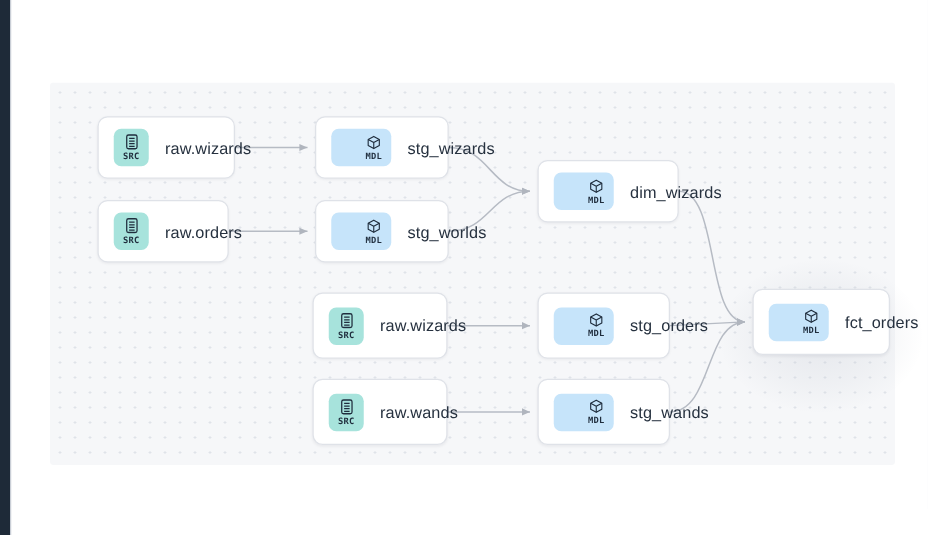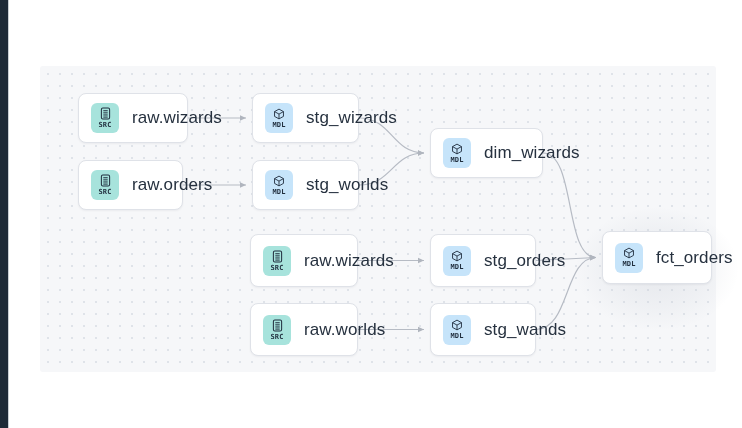--- a/index.html
+++ b/index.html
@@ -67,34 +67,34 @@
     width: 28px;
     height: 30px;
     border-radius: 6px;
     display: flex;
     flex-direction: column;
     align-items: center;
     justify-content: center;
     flex: 0 0 auto;
   }
   .badge.src { background: #a7e3dc; }
-  .badge.mdl { background: #c6e4fa; }
+  .badge.mdl { background: #c6e4fa; padding-left: 20px; }
   .badge svg { display: block; }
   .badge-text {
     font-family: "DejaVu Sans Mono", monospace;
     font-size: 7px;
     font-weight: 700;
     letter-spacing: 0.2px;
     color: #1f2d3d;
     line-height: 8px;
     margin-top: 1px;
   }
   .node-label {
     margin-left: 13px;
-    font-size: 17px;
+    font-size: 13px;
     color: #26313f;
     white-space: nowrap;
     letter-spacing: 0.1px;
   }
 </style>
 </head>
 <body>
 
 <div id="root">
 
@@ -178,21 +178,21 @@
           <svg width="11" height="13" viewBox="0 0 12 14">
             <rect x="1.5" y="1" width="9" height="12" rx="1.6" fill="none" stroke="#1f2d3d" stroke-width="1.1"></rect>
             <line x1="3.6" y1="4" x2="8.4" y2="4" stroke="#1f2d3d" stroke-width="1.1"></line>
             <line x1="3.6" y1="6.3" x2="8.4" y2="6.3" stroke="#1f2d3d" stroke-width="1.1"></line>
             <line x1="3.6" y1="8.6" x2="8.4" y2="8.6" stroke="#1f2d3d" stroke-width="1.1"></line>
             <line x1="3.6" y1="10.9" x2="8.4" y2="10.9" stroke="#1f2d3d" stroke-width="1.1"></line>
           </svg>
         </span>
         <span class="badge-text">SRC</span>
       </div>
-      <span class="node-label">raw.worlds</span>
+      <span class="node-label">raw.wands</span>
     </div>
 
     <div class="node" style="left:212px; top:27px; width:107px; height:50px;">
       <div class="badge mdl">
         <span>
           <svg width="12" height="12" viewBox="0 0 14 14">
             <path d="M7 1.3 L12.2 4.2 L12.2 9.8 L7 12.7 L1.8 9.8 L1.8 4.2 Z" fill="none" stroke="#1f2d3d" stroke-width="1.05" stroke-linejoin="round"></path>
             <path d="M1.8 4.2 L7 7.1 L12.2 4.2 M7 7.1 L7 12.7" fill="none" stroke="#1f2d3d" stroke-width="1.05" stroke-linejoin="round"></path>
           </svg>
         </span>

